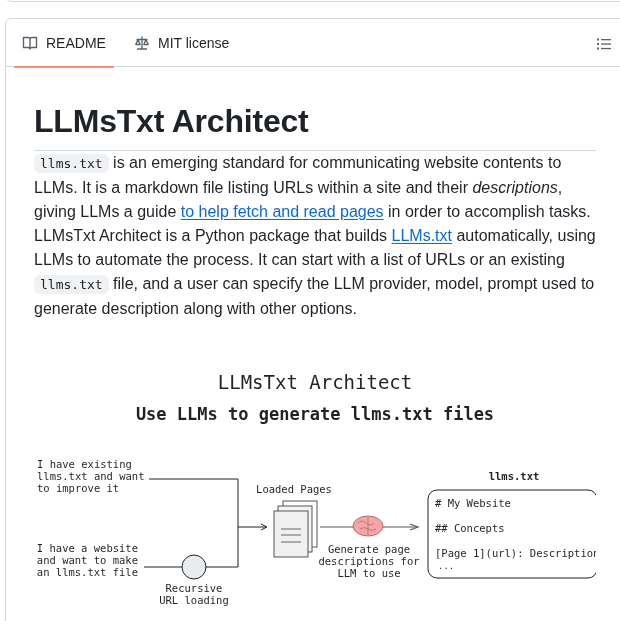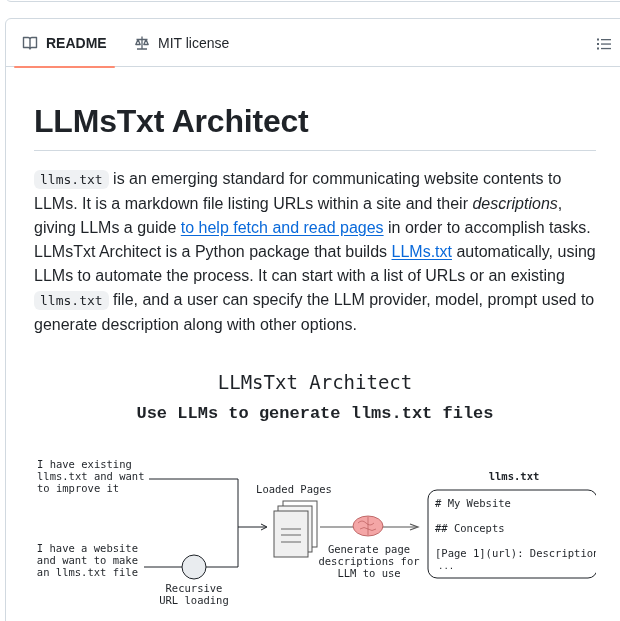--- a/index.html
+++ b/index.html
@@ -15,39 +15,39 @@
     border: 1px solid #d1d9e0; border-radius: 6px; background: #fff;
   }
   .tabbar {
     position: absolute; left: 0; top: 0; right: 0; height: 48px;
     border-bottom: 1px solid #d1d9e0;
   }
   .tab {
     position: absolute; top: 0; height: 48px; display: flex; align-items: center;
     font-size: 14px; cursor: pointer;
   }
-  .tab-readme { left: 8px; padding: 0 8px; font-weight: bold; color: #1f2328; }
+  .tab-readme { left: 8px; padding: 0 8px; font-weight: normal; color: #1f2328; }
   .tab-readme::after {
     content: ""; position: absolute; left: 0; right: 0; bottom: -1px; height: 2px;
     background: #fd8c73; border-radius: 2px;
   }
   .tab-license { left: 124px; padding: 0 4px; color: #1f2328; }
   .tab svg { margin-right: 8px; }
   .outline-btn {
     position: absolute; left: 588px; top: 15px; width: 20px; height: 20px; cursor: pointer;
   }
 
   .content { position: absolute; left: 28px; top: 48px; width: 562px; }
   h1 {
     font-size: 32px; font-weight: bold; line-height: 1.25;
     margin-top: 34px; padding-bottom: 9px; border-bottom: 1px solid #d1d9e0;
     letter-spacing: -0.2px;
   }
   p.intro {
-    margin-top: 16px; font-size: 16px; line-height: 24px; color: #1f2328;
+    font-size: 16px; line-height: 24px; color: #1f2328;
   }
   code {
     font-family: "DejaVu Sans Mono", monospace; font-size: 13px;
     background: #eff1f3; border-radius: 6px; padding: 2px 6px;
   }
   a { color: #0969da; text-decoration: underline; text-underline-offset: 2px; }
 
   .diagram { position: absolute; left: 0; top: 300px; width: 562px; height: 260px; }
   .dtitle {
     position: absolute; left: 0; width: 562px; text-align: center;
@@ -85,21 +85,21 @@
       </svg>
     </div>
   </div>
 
   <div class="content">
     <h1>LLMsTxt Architect</h1>
     <p class="intro"><code>llms.txt</code><span> is an emerging standard for communicating website contents to LLMs. It is a markdown file listing URLs within a site and their </span><em>descriptions</em><span>, giving LLMs a guide </span><a>to help fetch and read pages</a><span> in order to accomplish tasks. LLMsTxt Architect is a Python package that builds </span><a>LLMs.txt</a><span> automatically, using LLMs to automate the process. It can start with a list of URLs or an existing </span><code>llms.txt</code><span> file, and a user can specify the LLM provider, model, prompt used to generate description along with other options.</span></p>
 
     <div class="diagram">
       <div class="dtitle" style="top:4px;font-size:19px;">LLMsTxt Architect</div>
-      <div class="dtitle" style="top:37px;font-size:17px;font-weight:bold;font-family:Liberation Mono, monospace;">Use LLMs to generate llms.txt files</div>
+      <div class="dtitle" style="top:37px;font-size:17px;font-weight:bold;">Use LLMs to generate llms.txt files</div>
 
       <svg width="562" height="260" viewBox="0 0 562 260" style="position:absolute;left:0;top:0;">
 
         <text class="mono" x="3" y="101">I have existing</text>
         <text class="mono" x="3" y="113">llms.txt and want</text>
         <text class="mono" x="3" y="125">to improve it</text>
 
         <text class="mono" x="104" y="185" text-anchor="end">I have a website</text>
         <text class="mono" x="104" y="197" text-anchor="end">and want to make</text>
         <text class="mono" x="104" y="209" text-anchor="end">an llms.txt file</text>

